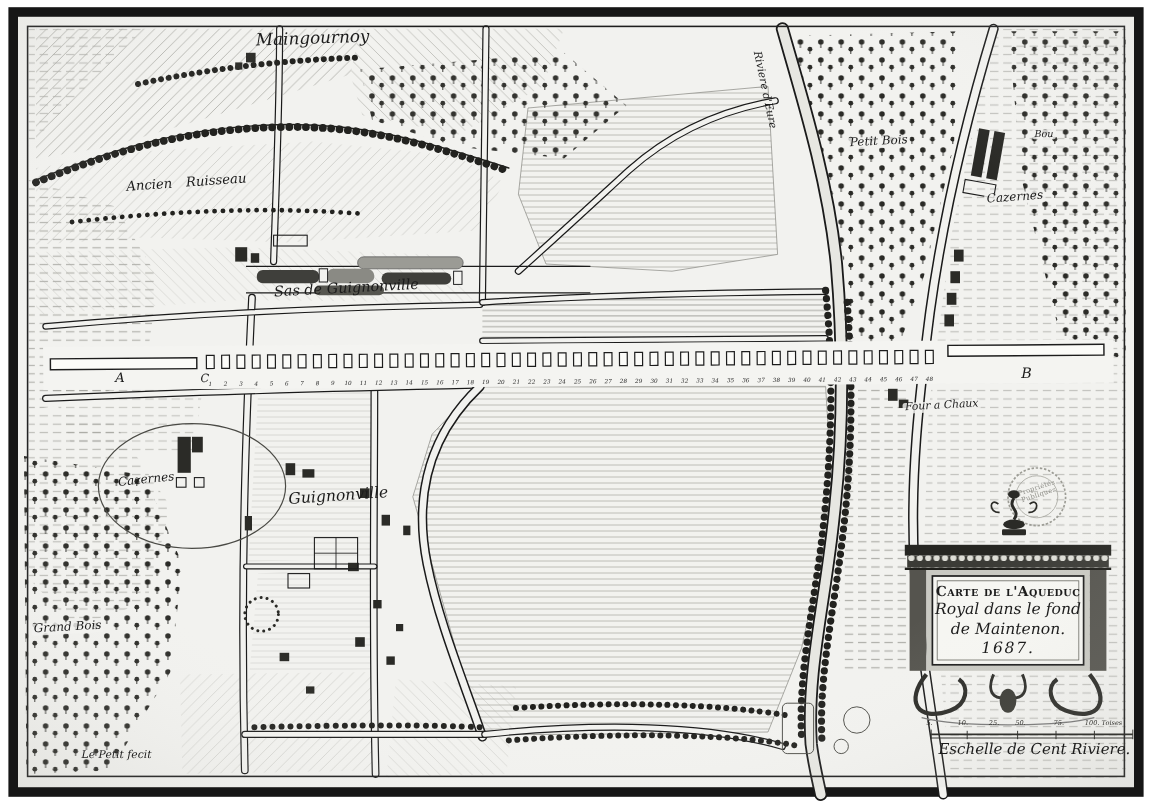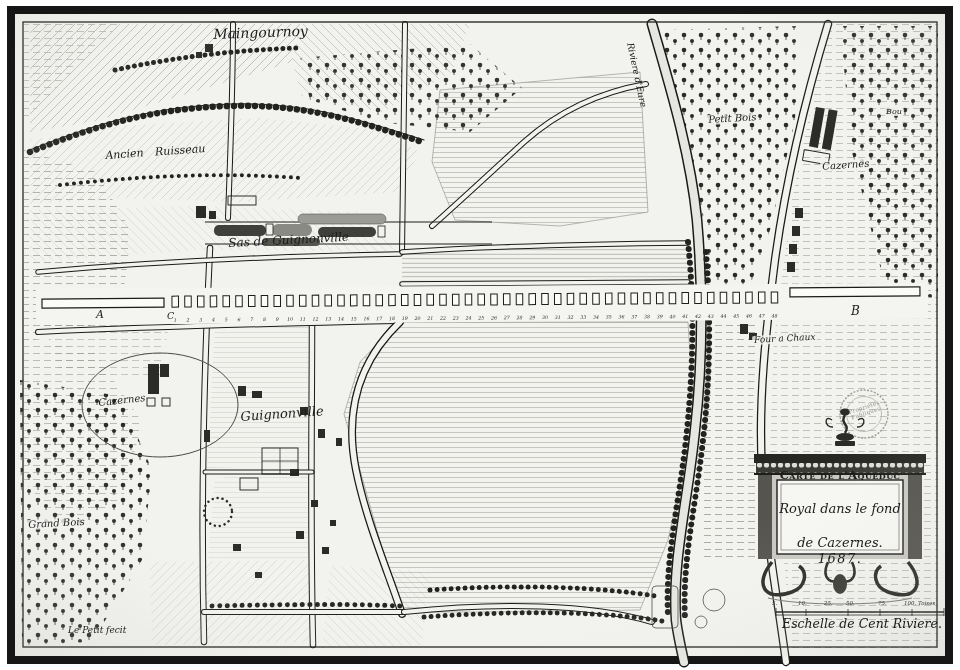--- a/index.html
+++ b/index.html
@@ -9,21 +9,21 @@
   .paper{position:absolute;left:15px;top:14px;width:930px;height:642px;background:#f2f2ef;}
   svg.art{position:absolute;left:0;top:0;width:960px;height:670px;}
   .lbl{position:absolute;color:#1b1b1b;font-style:italic;white-space:nowrap;line-height:1;
        transform-origin:left top;}
   .chip{background:rgba(242,242,239,0.82);padding:0 2px;border-radius:2px;}
   .pier{fill:#fbfbf8;stroke:#1c1c1c;stroke-width:1;}
   .pier-num{font:4.8px "DejaVu Serif",serif;font-style:italic;fill:#2a2a2a;text-anchor:middle;}
   .cart-text{position:absolute;left:777px;top:480px;width:126px;height:74px;display:flex;
              flex-direction:column;align-items:center;justify-content:center;color:#1d1d1d;}
   .c1{font-variant:small-caps;font-size:11.5px;letter-spacing:.4px;font-weight:600;}
-  .c2,.c3{font-style:italic;font-size:13px;margin-top:19px;}
+  .c2,.c3{font-style:italic;font-size:13px;margin-top:1px;}
   .c4{font-style:italic;font-size:13px;letter-spacing:1.5px;margin-top:1px;}
   .tick{position:absolute;font-size:5.5px;font-style:italic;color:#33332f;line-height:1;}
   .stamp-text{position:absolute;left:838px;top:404px;width:54px;text-align:center;
               color:#8e8e88;font-size:5.5px;line-height:1.15;transform:rotate(-18deg);
               letter-spacing:.3px;}
 </style>
 </head>
 <body>
 
 <div class="stage">
@@ -331,36 +331,36 @@
 
     <rect x="23" y="22" width="914" height="625" fill="none" stroke="#1d1d1d" stroke-width="1.3"></rect>
     <rect x="15" y="14" width="930" height="642" fill="url(#vign)"></rect>
   </svg>
 
   <div class="lbl" style="left:213px;top:27px;font-size:14px;transform:rotate(-2deg);">Maingournoy</div>
   <div class="lbl" style="left:105px;top:150px;font-size:11px;transform:rotate(-4deg);word-spacing:8px;">Ancien Ruisseau</div>
   <div class="lbl" style="left:228px;top:237px;font-size:12px;transform:rotate(-3deg);">Sas de Guignonville</div>
   <div class="lbl" style="left:634px;top:42px;font-size:9px;transform:rotate(78deg);">Riviere d'Eure</div>
   <div class="lbl chip" style="left:706px;top:115px;font-size:10px;transform:rotate(-3deg);">Petit Bois</div>
-  <div class="lbl chip" style="left:884px;top:108px;font-size:8px;">Bou</div>
+  <div class="lbl chip" style="left:860px;top:108px;font-size:8px;">Bou</div>
   <div class="lbl chip" style="left:820px;top:162px;font-size:10px;transform:rotate(-4deg);">Cazernes</div>
   <div class="lbl chip" style="left:752px;top:336px;font-size:9px;transform:rotate(-3deg);">Four a Chaux</div>
   <div class="lbl" style="left:98px;top:398px;font-size:10px;transform:rotate(-6deg);">Cazernes</div>
   <div class="lbl" style="left:240px;top:410px;font-size:13px;transform:rotate(-4deg);">Guignonville</div>
   <div class="lbl chip" style="left:26px;top:520px;font-size:10px;transform:rotate(-3deg);">Grand Bois</div>
   <div class="lbl" style="left:68px;top:626px;font-size:9px;">Le Petit fecit</div>
 
   <div class="lbl" style="left:96px;top:309px;font-size:11px;">A</div>
   <div class="lbl" style="left:167px;top:311px;font-size:9.5px;">C</div>
   <div class="lbl" style="left:851px;top:305px;font-size:12px;">B</div>
 
   <div class="cart-text">
     <div class="c1">Carte de l'Aqueduc</div>
     <div class="c2">Royal dans le fond</div>
-    <div class="c3">de Cazernes.</div>
+    <div class="c3">de Maintenon.</div>
     <div class="c4">1687.</div>
   </div>
 
   <div class="tick" style="left:772px;top:601px;">5.</div>
   <div class="tick" style="left:798px;top:601px;">10.</div>
   <div class="tick" style="left:824px;top:601px;">25.</div>
   <div class="tick" style="left:846px;top:601px;">50.</div>
   <div class="tick" style="left:878px;top:601px;">75.</div>
   <div class="tick" style="left:904px;top:601px;">100. Toises</div>
   <div class="lbl" style="left:780px;top:618px;width:164px;text-align:center;font-size:12.5px;">Eschelle de Cent Riviere.</div>

